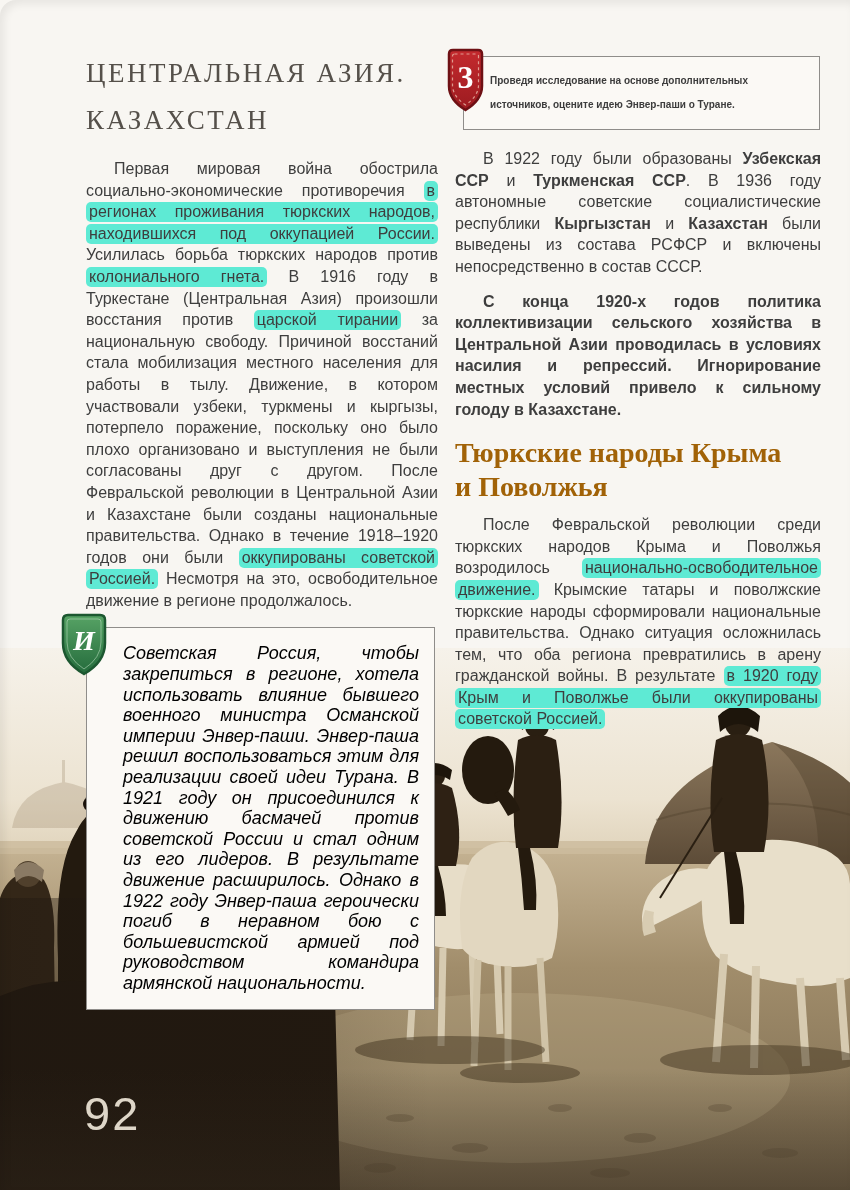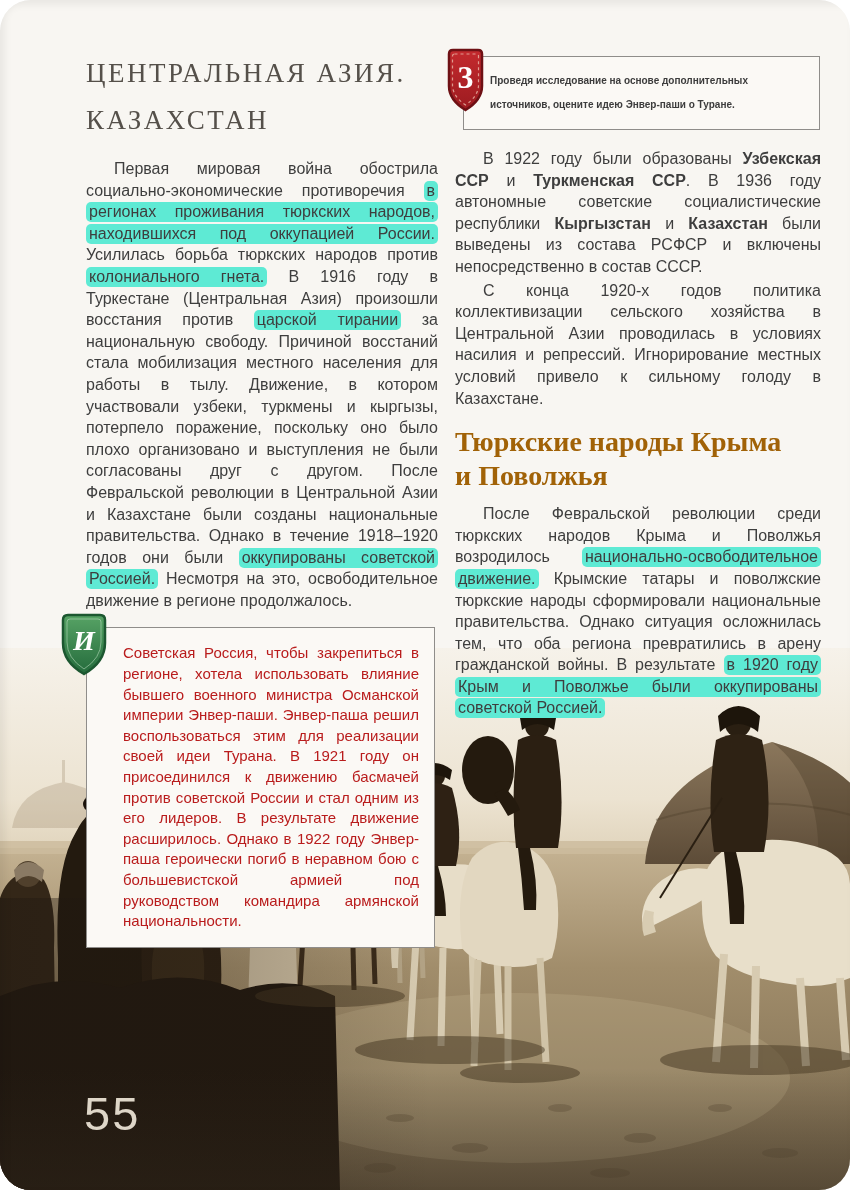--- a/index.html
+++ b/index.html
@@ -1,19 +1,19 @@
 <!DOCTYPE html>
 <html lang="ru"><head>
 <meta charset="utf-8">
 <style>
   html,body{margin:0;padding:0;background:#ffffff;}
   .page{
     position:relative;width:850px;height:1190px;overflow:hidden;
     background:#f8f6f2;
-    font-family:"Liberation Sans",sans-serif;color:#3e3e3e;border-radius:31px;
+    font-family:"Liberation Sans",sans-serif;color:#3e3e3e;
   }
   .page::after{
     content:"";position:absolute;inset:0;pointer-events:none;z-index:6;
     border-top-left-radius:16px;
     box-shadow:inset 4px 4px 8px rgba(0,0,0,0.07);
   }
   
   .col-left{position:absolute;left:86px;top:50px;width:352px;z-index:2;}
   .col-right{position:absolute;left:455px;top:46px;width:366px;z-index:2;}
   h1{
@@ -23,34 +23,34 @@
   }
   h2{
     font-family:"Liberation Serif",serif;font-weight:700;
     font-size:28px;line-height:34px;color:#a16207;
     margin:16px 0 10px 0;width:335px;
   }
   .para{
     margin:0;text-align:justify;
     font-size:16px;line-height:21.6px;text-indent:28px;
   }
-  .para + .para{margin-top:2px;}
+  .para + .para{margin-top:13px;font-weight:bold;}
   .hl{
     background:#5eead4;border-radius:5px;padding:1px 3px 2px 3px;
     box-decoration-break:clone;-webkit-box-decoration-break:clone;
   }
   .b{font-weight:bold;}
   
   .info-box{
     position:relative;margin-top:16px;width:349px;box-sizing:border-box;
     border:1.5px solid #8f8d8a;background:#fbf9f5;
     padding:15px 15px 15px 36px;
   }
   .info-box .box-text{
-    text-align:justify;font-size:15px;line-height:20.6px;color:#b91c1c;
+    text-align:justify;font-size:18px;line-height:20.6px;color:#000000;font-style:italic;
   }
   .shield{position:absolute;}
   .shield-green{left:-27px;top:-15px;width:48px;height:66px;}
   
   .task-box{
     position:relative;margin:10px 0 18px 8px;width:357px;box-sizing:border-box;
     border:1.5px solid #8f8d8a;background:#fbf9f5;
     padding:12px 12px 12px 26px;
   }
   .task-box .box-text{
@@ -257,16 +257,16 @@
         <ellipse cx="720" cy="460" rx="12" ry="4"></ellipse>
         <ellipse cx="780" cy="505" rx="18" ry="5"></ellipse>
         <ellipse cx="610" cy="525" rx="20" ry="5"></ellipse>
         <ellipse cx="380" cy="520" rx="16" ry="5"></ellipse>
       </g>
 
       <rect x="0" y="250" width="430" height="292" fill="url(#vig)" opacity="0.5"></rect>
       <rect x="0" y="420" width="850" height="122" fill="url(#bot)"></rect>
     </svg>
 
-    <div class="page-number">55</div>
+    <div class="page-number">92</div>
   </div>
 
 </div>
 
 </body></html>

